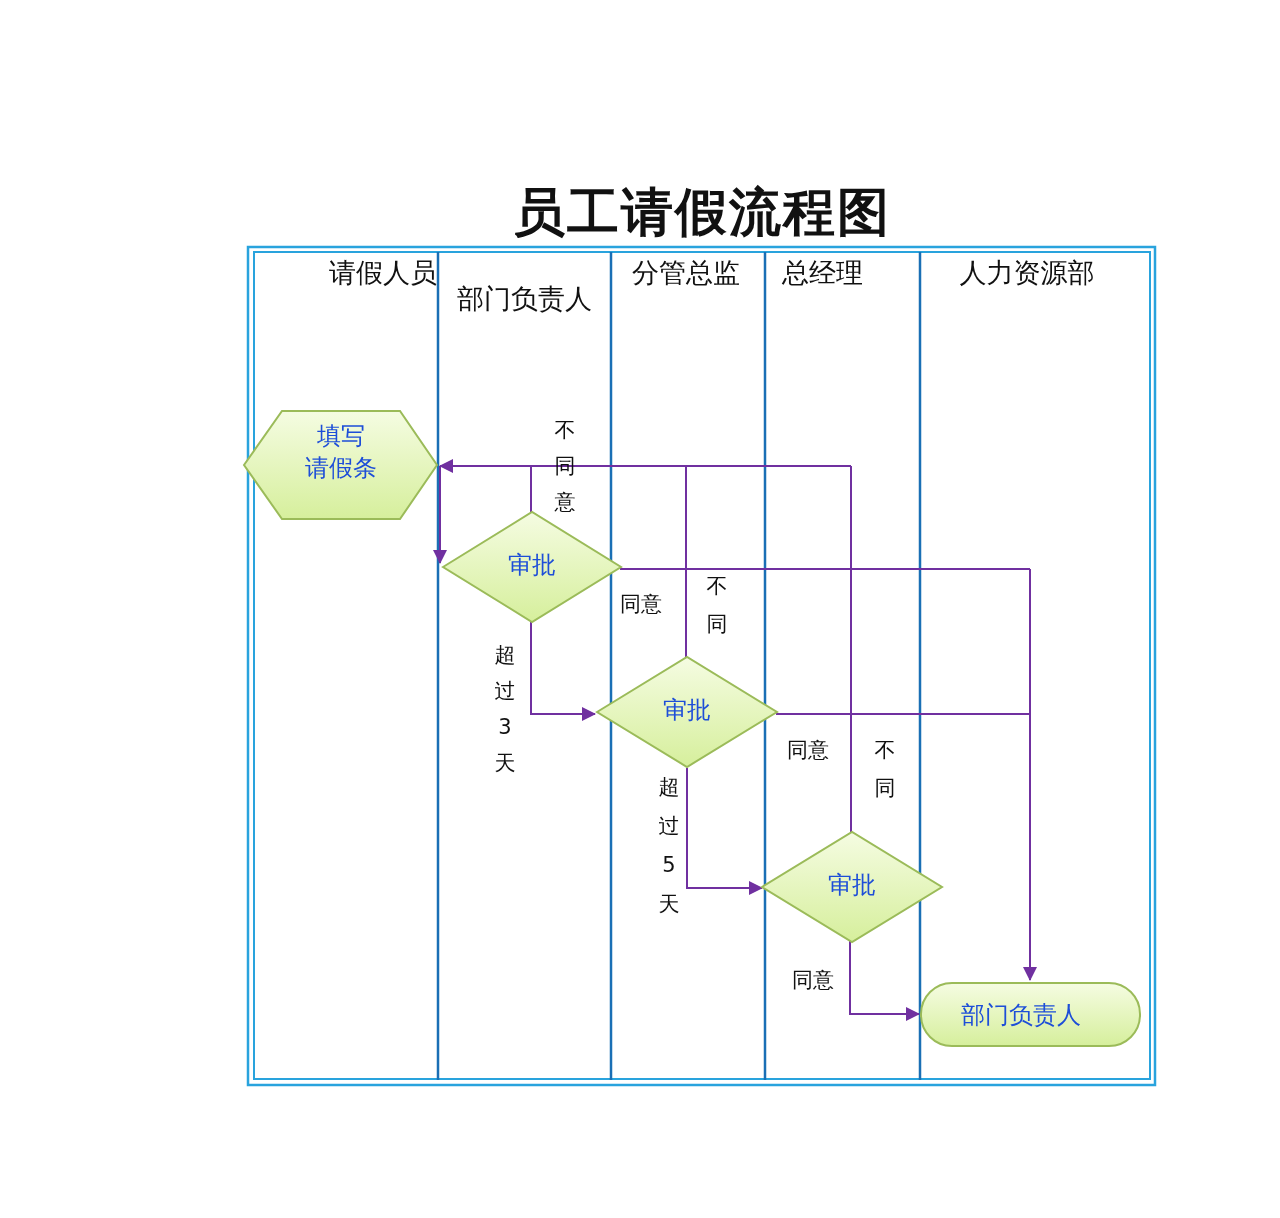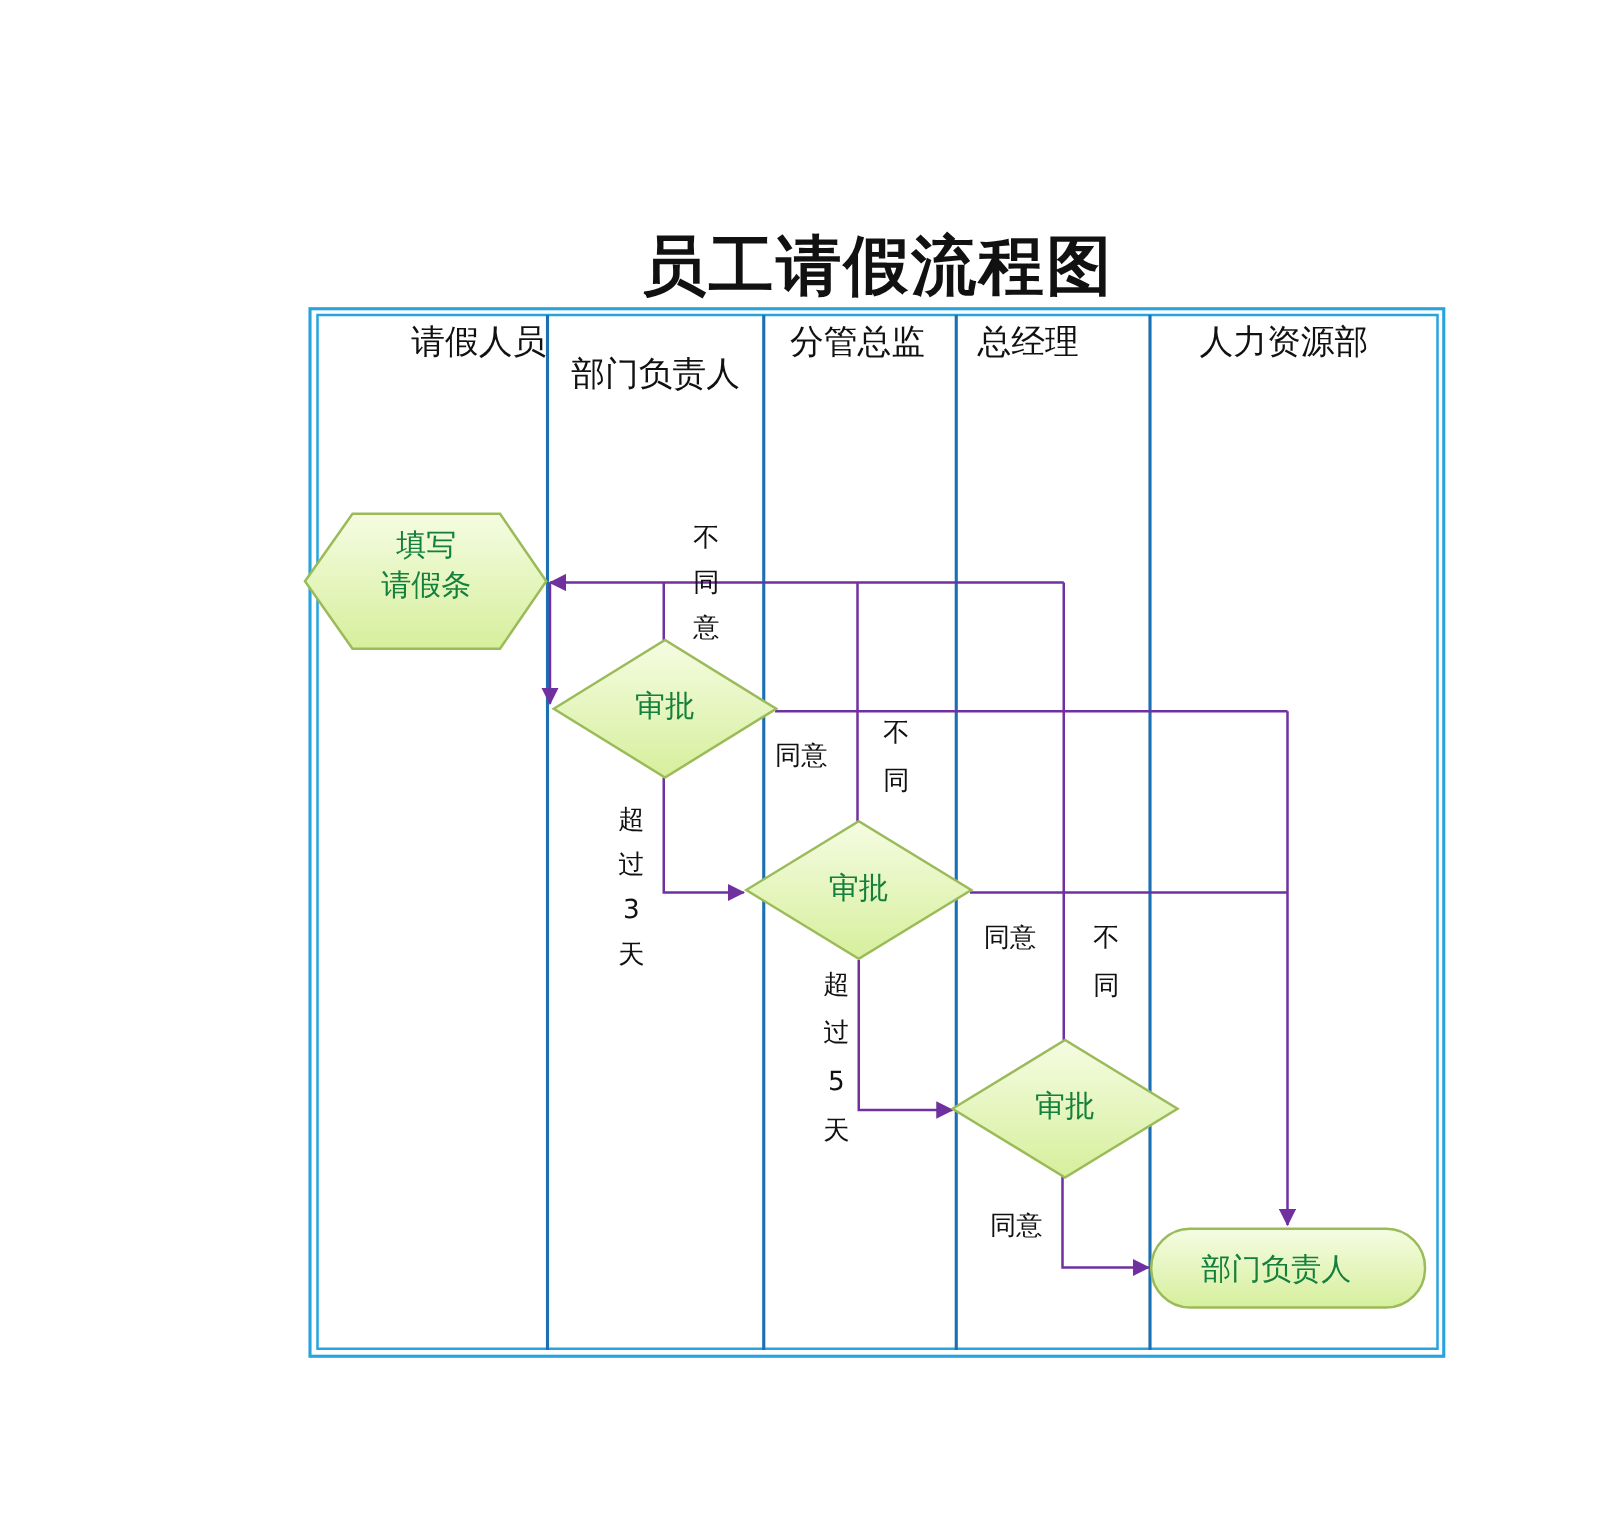--- a/index.html
+++ b/index.html
@@ -4,21 +4,21 @@
   <style>
     html, body { margin: 0; padding: 0; background: #ffffff; }
     body { width: 1280px; height: 1218px; position: relative; overflow: hidden;
            font-family: "DejaVu Sans", sans-serif; }
     .title { position: absolute; left: 0; width: 1404px; top: 178px; text-align: center;
              font-family: "DejaVu Serif", serif; font-weight: bold; font-size: 52px;
              color: #111; letter-spacing: 2px; }
     svg#diagram { position: absolute; left: 0; top: 0; }
     .lane-head { position: absolute; top: 255px; font-family: "DejaVu Serif", serif;
                  font-size: 27px; color: #111; text-align: center; }
-    .shape-label { position: absolute; font-size: 24px; color: #15803d; text-align: center;
+    .shape-label { position: absolute; font-size: 24px; color: #1d4ed8; text-align: center;
                    line-height: 32px; }
     .edge-label { position: absolute; font-size: 21px; color: #111; text-align: center;
                   line-height: 36px; }
     .vert { width: 26px; }
   </style>
 </head>
 <body>
 
 <div class="title">员工请假流程图</div>
 

